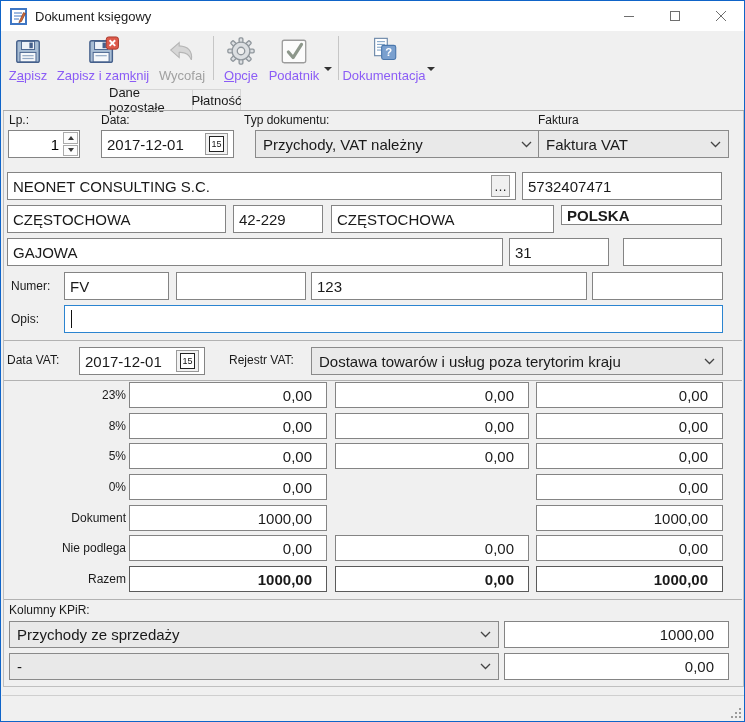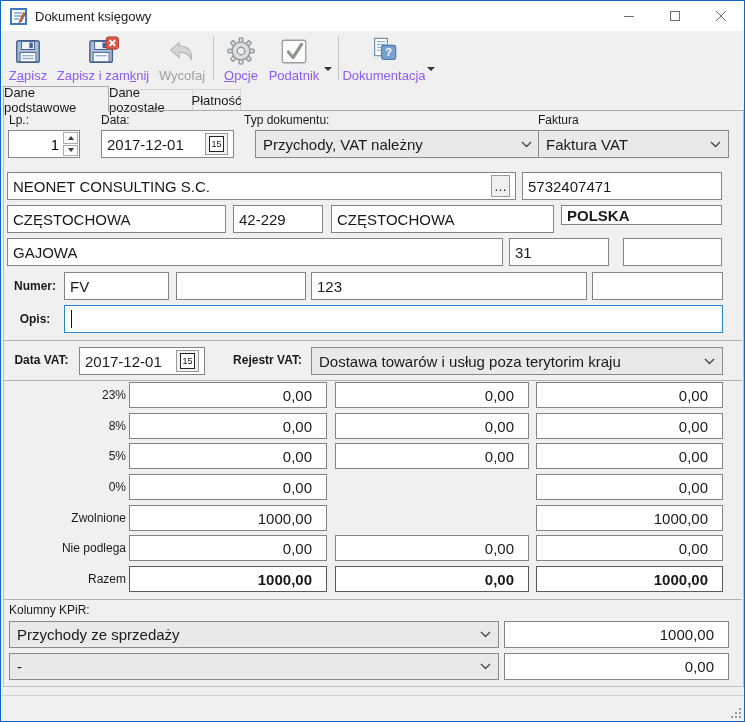--- a/index.html
+++ b/index.html
@@ -36,21 +36,21 @@
   #tab-0 { left:2px; top:85px; width:106px; height:26px; border:1px solid #ababab; border-bottom:none; z-index:3; }
   #tab-1 { left:108px; top:88px; width:84px; height:21px; border-top:1px solid #d6d6d6; border-right:1px solid #d6d6d6; }
   #tab-2 { left:192px; top:88px; width:48px; height:21px; border-top:1px solid #d6d6d6; border-right:1px solid #d6d6d6; }
   .tabline { position:absolute; left:2px; top:109px; width:741px; height:1px; background:#ababab; z-index:1; }
   .pane-border { position:absolute; left:2px; top:109px; width:741px; height:577px;
                  border:1px solid #c0c0c0; border-top:none; }
   .bottom-line { position:absolute; left:1px; top:694px; width:743px; height:1px; background:#cfcfcf; }
 
   
   .lbl { position:absolute; font-size:12px; color:#1a1a1a; white-space:nowrap; }
-  .lbl.r { text-align:center;font-weight:bold; }
+  .lbl.r { text-align:left; }
   .txt { position:absolute; background:#fff; border:1px solid #848484; font-size:15px; color:#1a1a1a;
          display:flex; align-items:center; padding:0 5px; overflow:hidden; white-space:nowrap; }
   .txt.center { }
   .combo { position:absolute; background:#e9e9e9; border:1px solid #8a8a8a; font-size:15px; color:#1a1a1a;
            display:flex; align-items:center; padding:0 7px; overflow:hidden; white-space:nowrap; }
   .chev { margin-left:auto; flex:0 0 auto; }
   .num { position:absolute; background:#fff; border:1px solid #848484; font-size:15px; color:#1a1a1a;
          display:flex; align-items:center; justify-content:flex-end; padding:0 14px; }
   .num.bold { font-weight:bold; border-color:#5a5a5a; }
   .sep { position:absolute; left:3px; width:738px; height:1px; background:#b2b2b2; }
@@ -236,21 +236,20 @@
         <rect x="13.5" y="10" width="15" height="15" rx="2" fill="#7aa0cf" stroke="#4a77ad" stroke-width="1.2"></rect>
         <text x="21" y="21.5" text-anchor="middle" font-size="12" font-weight="bold" fill="#ffffff" font-family="Liberation Sans, sans-serif">?</text>
       </svg>
         </div>
       <div class="tlabel"><span>Dokumentacja</span></div>
     </div>
     <div class="dd-arrow"></div>
   </div>
 
   <div class="tabline"></div>
-  <div class="tab" id="tab-0">Dane podstawowe</div>
   <div class="tab" id="tab-1">Dane pozostałe</div>
   <div class="tab" id="tab-2">Płatność</div>
   <div class="pane-border"></div>
 
   <span class="lbl" id="lbl-lp">Lp.:</span>
   <span class="lbl" id="lbl-data">Data:</span>
   <span class="lbl" id="lbl-typ">Typ dokumentu:</span>
   <span class="lbl" id="lbl-faktura">Faktura</span>
 
   <div id="f-lp">
@@ -367,21 +366,21 @@
 
   <span class="vlbl rl2">5%</span>
   <div class="num vc1 r2">0,00</div>
   <div class="num vc2 r2">0,00</div>
   <div class="num vc3 r2">0,00</div>
 
   <span class="vlbl rl3">0%</span>
   <div class="num vc1 r3">0,00</div>
   <div class="num vc3 r3">0,00</div>
 
-  <span class="vlbl rl4">Zwolnione</span>
+  <span class="vlbl rl4">Dokument</span>
   <div class="num vc1 r4">1000,00</div>
   <div class="num vc3 r4">1000,00</div>
 
   <span class="vlbl rl5">Nie podlega</span>
   <div class="num vc1 r5">0,00</div>
   <div class="num vc2 r5">0,00</div>
   <div class="num vc3 r5">0,00</div>
 
   <span class="vlbl rl6">Razem</span>
   <div class="num bold vc1 r6">1000,00</div>

